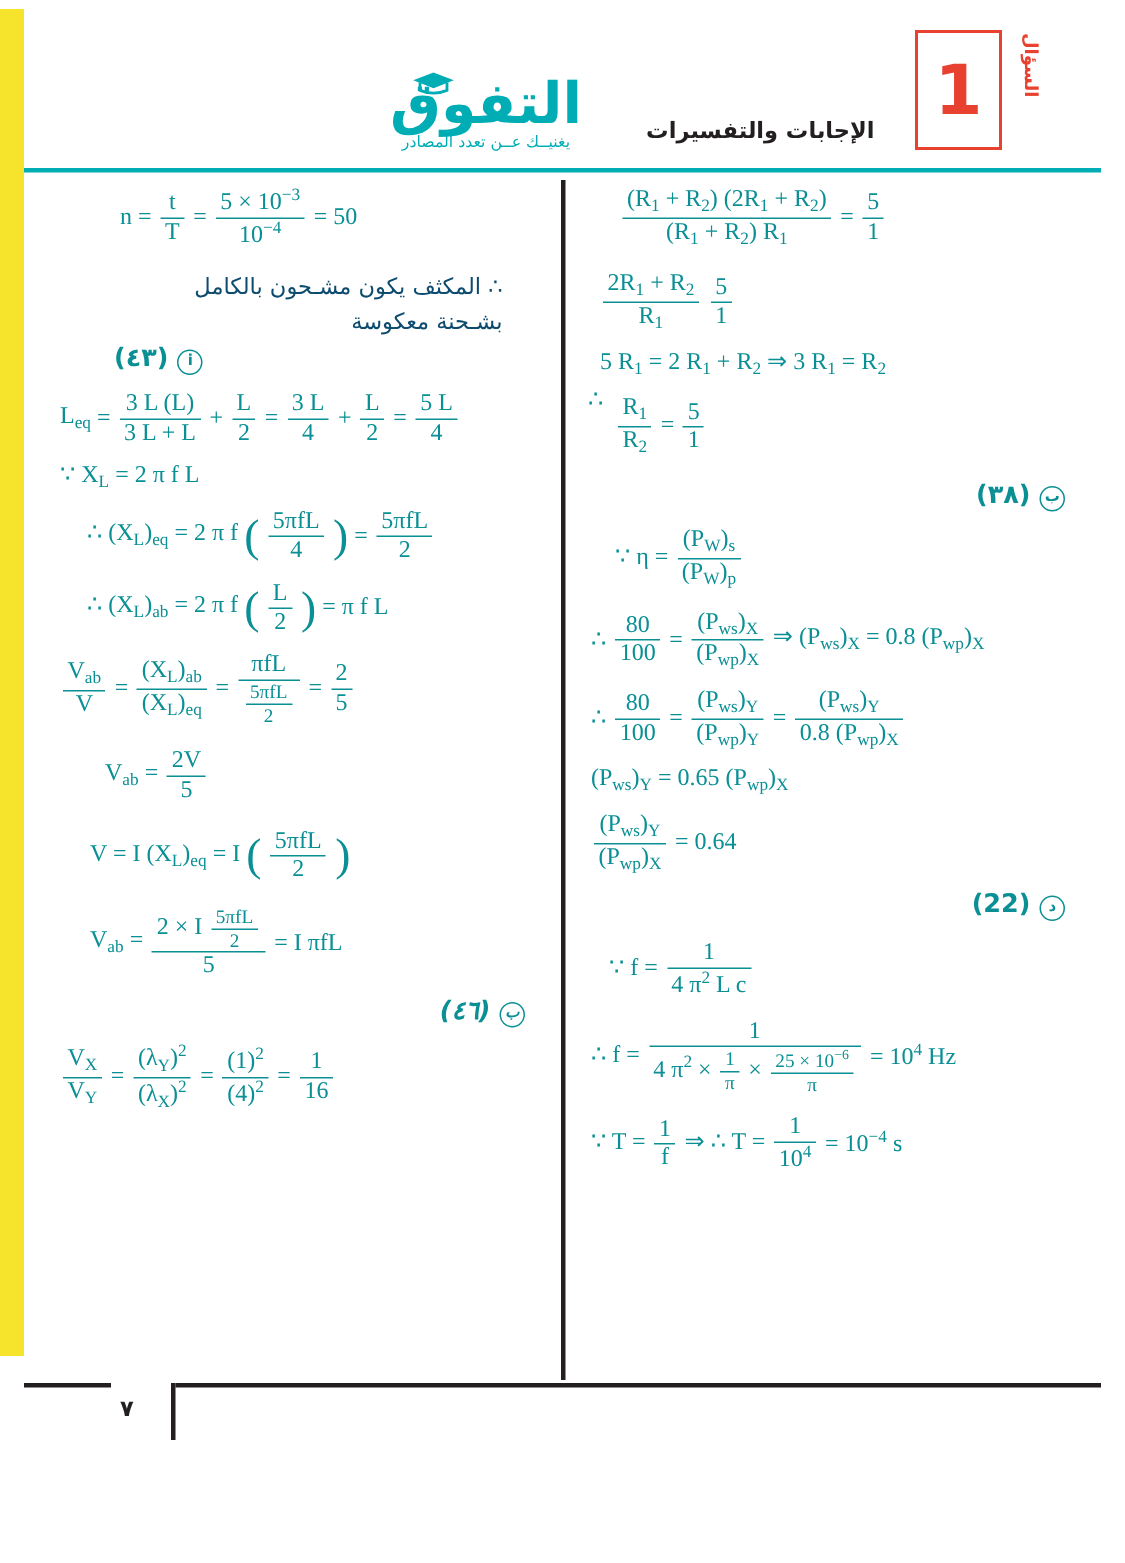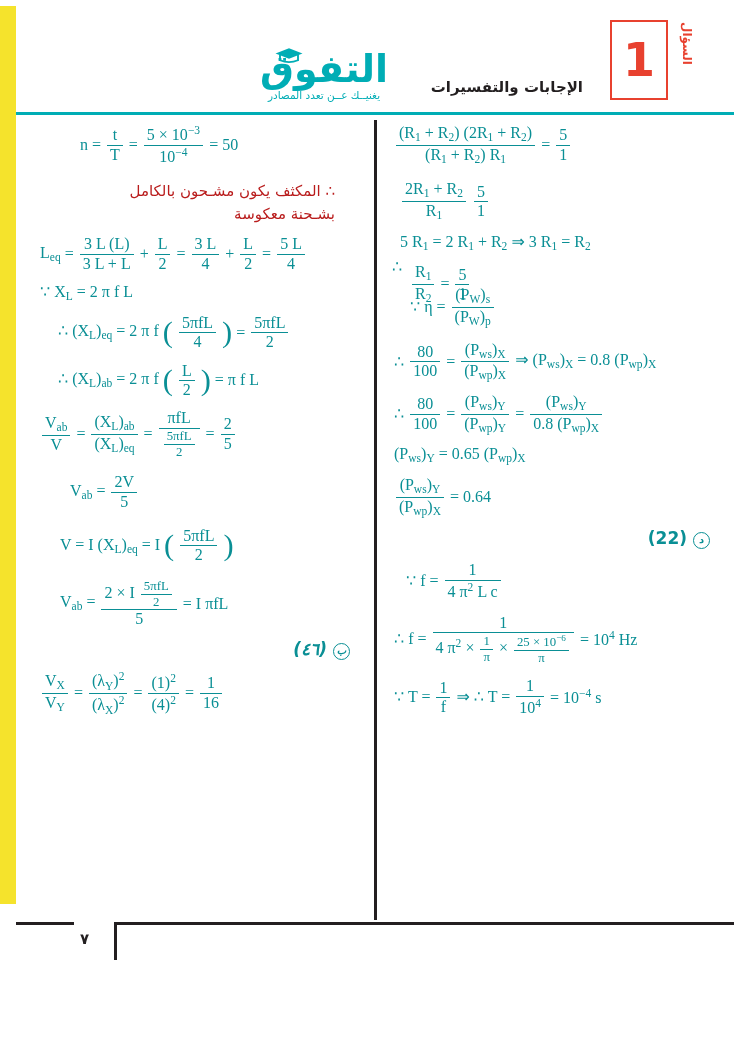--- a/index.html
+++ b/index.html
@@ -135,21 +135,21 @@
     color: #0a8f95;
     font-family: "Liberation Serif", serif;
     line-height: 1.15;
     margin-bottom: 10px;
     white-space: nowrap;
   }
   .arabic {
     font-family: "DejaVu Sans", sans-serif;
     direction: rtl;
     text-align: right;
-    color: #b91c1c;
+    color: #0c4a6e;
     font-size: 15px;
     line-height: 1.5;
   }
   .num-tag {
     font-family: "DejaVu Sans", sans-serif;
     color: #0a8f95;
     font-size: 17px;
     font-weight: bold;
     text-align: left;
     direction: rtl;
@@ -240,20 +240,23 @@
         <span class="frac">
             <span class="n">5 × 10<span class="sup">−3</span></span>
             <span class="d">10<span class="sup">−4</span></span>
           </span>
         <span>= 50</span>
       </span>
     </div>
 
     <div class="arabic" style="margin-top:14px; width:250px; margin-left:45px;">∴ المكثف يكون مشـحون بالكامل بشـحنة معكوسة</div>
 
+    <div class="num-tag" style="margin-top:4px; margin-left:36px;">
+      <span class="circ">i</span><span>(٤٣)</span>
+    </div>
 
     <div class="math" style="margin-top:10px;">
       <span class="row" style="display:inline-flex;">
         <span>L<span class="sub">eq</span></span>
         <span>=</span>
         <span class="frac">
             <span class="n">3 L (L)</span>
             <span class="d">3 L + L</span>
           </span>
         <span>+</span>
@@ -393,21 +396,21 @@
             <span class="n">1</span>
             <span class="d">16</span>
           </span>
       </span>
     </div>
 
   </div>
 
   <div class="col col-right">
 
-    <div class="math" style="margin-left:4px;">
+    <div class="math" style="margin-left:23px;">
       <span class="row" style="display:inline-flex;">
         <span class="frac">
             <span class="n">(R<span class="sub">1</span> + R<span class="sub">2</span>) (2R<span class="sub">1</span> + R<span class="sub">2</span>)</span>
             <span class="d">(R<span class="sub">1</span> + R<span class="sub">2</span>) R<span class="sub">1</span></span>
           </span>
         <span>=</span>
         <span class="frac">
             <span class="n">5</span>
             <span class="d">1</span>
           </span>
@@ -439,20 +442,23 @@
           </span>
         <span>=</span>
         <span class="frac">
             <span class="n">5</span>
             <span class="d">1</span>
           </span>
       </span>
     </div>
     <div class="math" style="margin-top:-58px; margin-left:2px;">∴</div>
 
+    <div class="num-tag" style="margin-top:44px; text-align:right; padding-right:10px;">
+      <span class="circ">ب</span><span>(٣٨)</span>
+    </div>
 
     <div class="math" style="margin-left:20px; margin-top:10px;">
       <span class="row" style="display:inline-flex;">
         <span>∵ η =</span>
         <span class="frac">
             <span class="n">(P<span class="sub">W</span>)<span class="sub">s</span></span>
             <span class="d">(P<span class="sub">W</span>)<span class="sub">p</span></span>
           </span>
       </span>
     </div>

